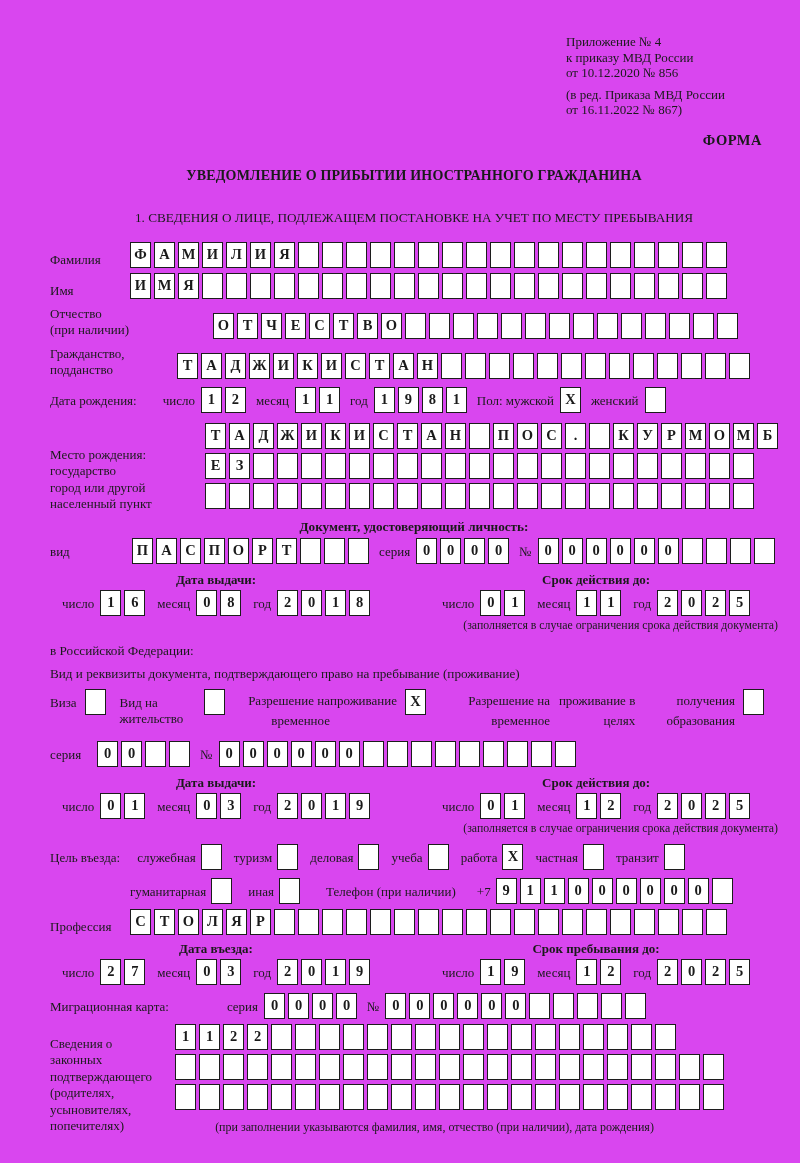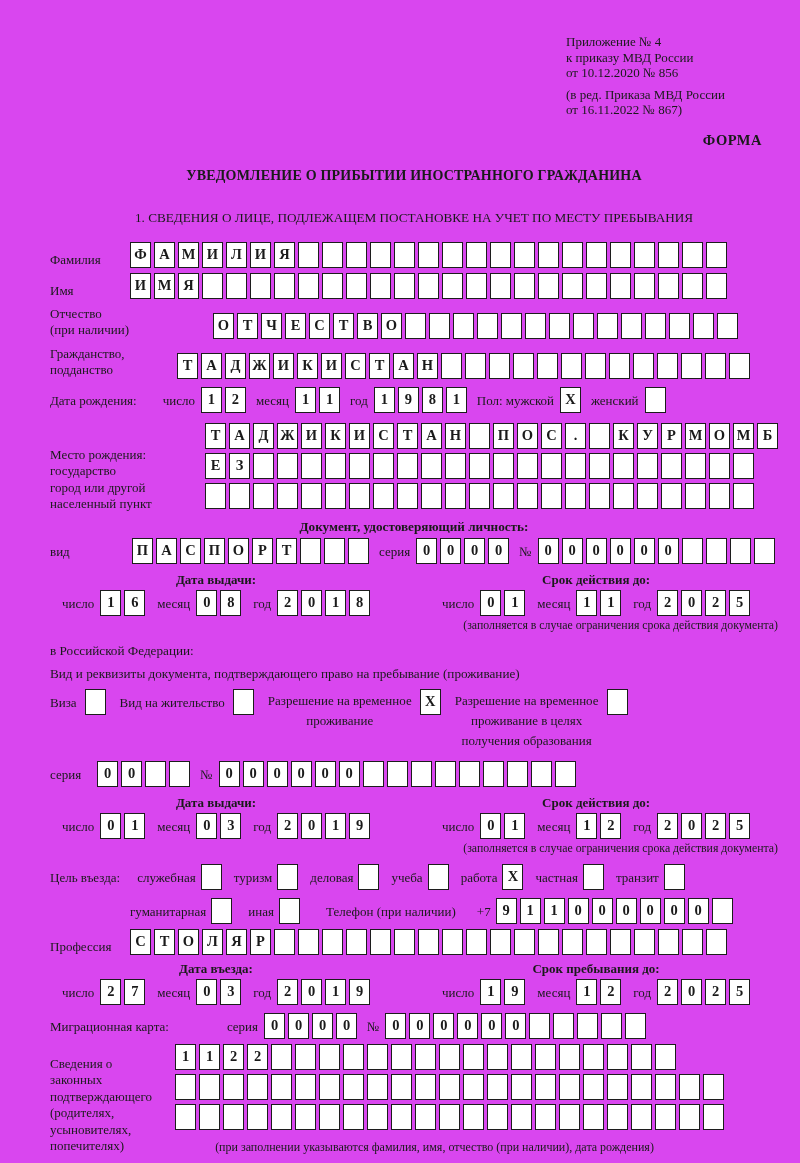--- a/index.html
+++ b/index.html
@@ -39,21 +39,21 @@
   .dg-row .lbl { font-size: 13px; padding-top: 6px; margin: 0 6px 0 12px; }
   .dg-row .lbl:first-child { margin-left: 0; }
   .g1 { margin-left: 12px; } .g2 { margin-left: 72px; }
   .note-right { text-align: right; font-size: 11.8px; margin-top: 2px; }
   .note-center { text-align: center; font-size: 12px; margin-top: 10px; padding-right: 30px;}
 
   .para { font-size: 13.2px; line-height: 23px; margin-top: 6px; }
   .options { display: flex; align-items: flex-start; margin-top: 4px; }
   .opt { display: inline-flex; align-items: flex-start; margin-right: 14px; }
   .opt .olab { font-size: 13px; padding-top: 6px; margin-right: 8px; }
-  .optlines { display: flex; flex-direction: column; text-align: center; font-size: 13px; line-height: 20px; padding-top: 2px; margin-right: 8px; }
+  .optlines { display: flex; text-align: right; font-size: 13px; line-height: 20px; padding-top: 2px; margin-right: 8px; }
   .chk { display: inline-flex; }
   .purpose { display: flex; align-items: flex-start; margin-top: 8px; }
   .purpose .olab { font-size: 13px; padding-top: 6px; margin: 0 5px 0 12px; text-align: right; }
   .purpose .olab:first-child { margin-left: 0; }
   .indent130 { padding-left: 80px; }
   .mt8 { margin-top: 8px; } .mt10 { margin-top: 10px; } .mt14 { margin-top: 14px; }
   .center-head { text-align: center; font-weight: bold; font-size: 13.2px; margin-top: 6px; }
   .seriya-gap { margin-left: 14px; }
 </style>
 </head>

